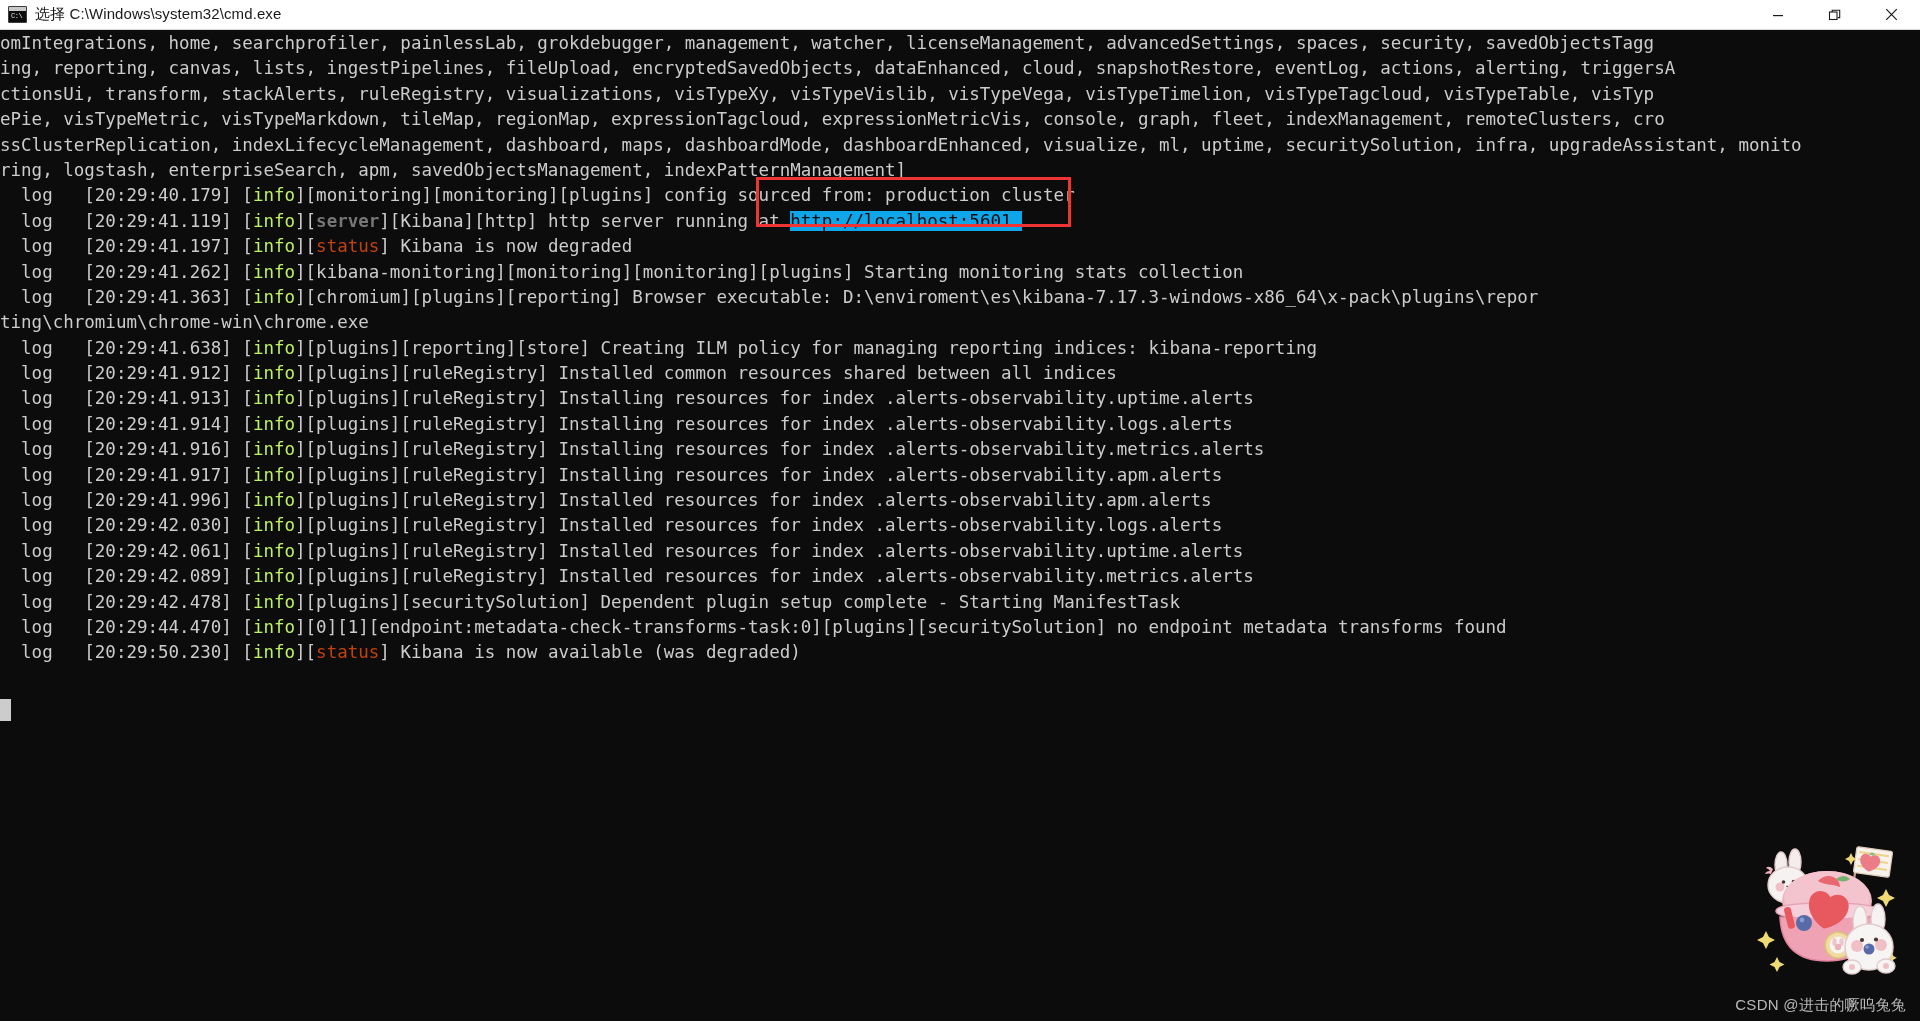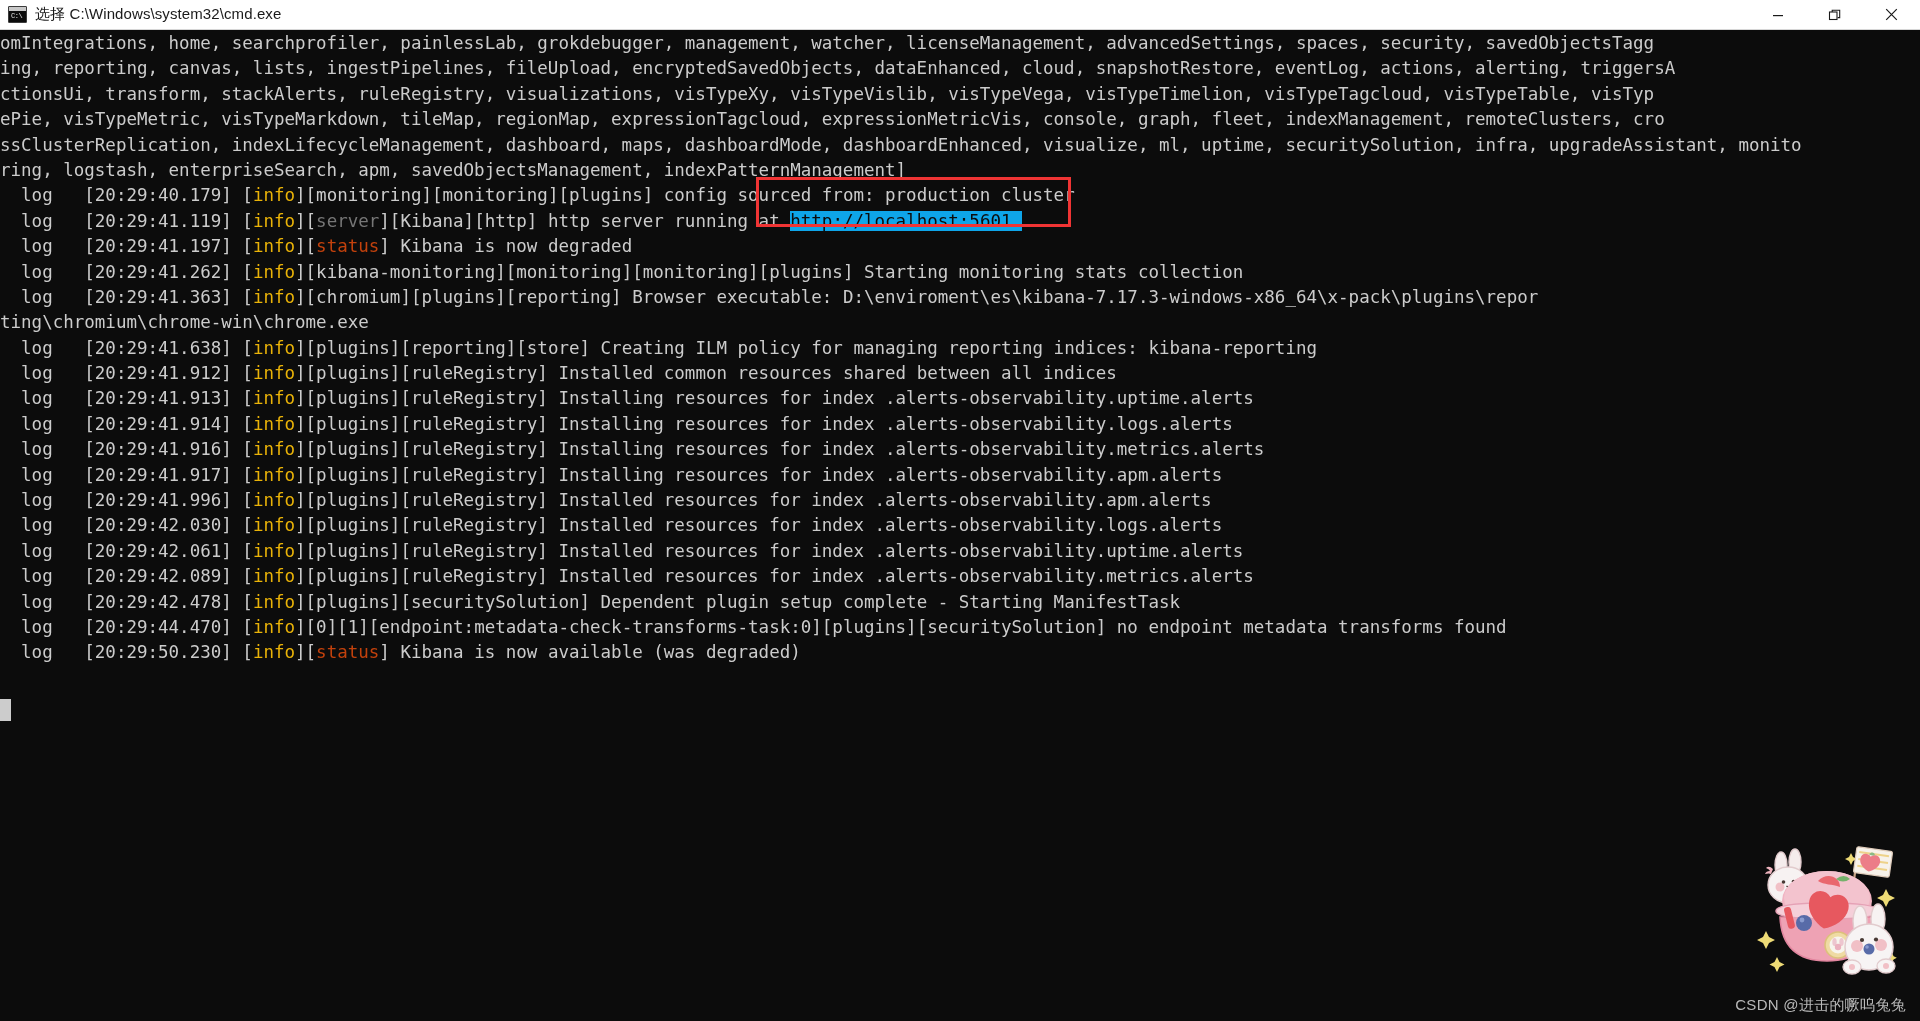--- a/index.html
+++ b/index.html
@@ -112,23 +112,23 @@
     letter-spacing: 0px;
   }
   #console .row {
     height: 25.4px;
     white-space: pre;
     overflow: hidden;
   }
 
   
   .c-default { color: #cccccc; }
-  .c-green   { color: #eab308; }
+  .c-green   { color: #bef264; }
   .c-yellow  { color: #c2410c; }
-  .c-dim     { color: #767676; }
+  .c-dim     { color: #767676; font-weight: bold; }
   .c-sel {
     background: #0ea5e9;
     color: #0c0c0c;
   }
 
   
   #cursor-block {
     position: absolute;
     left: 0px;
     top: 699px;

